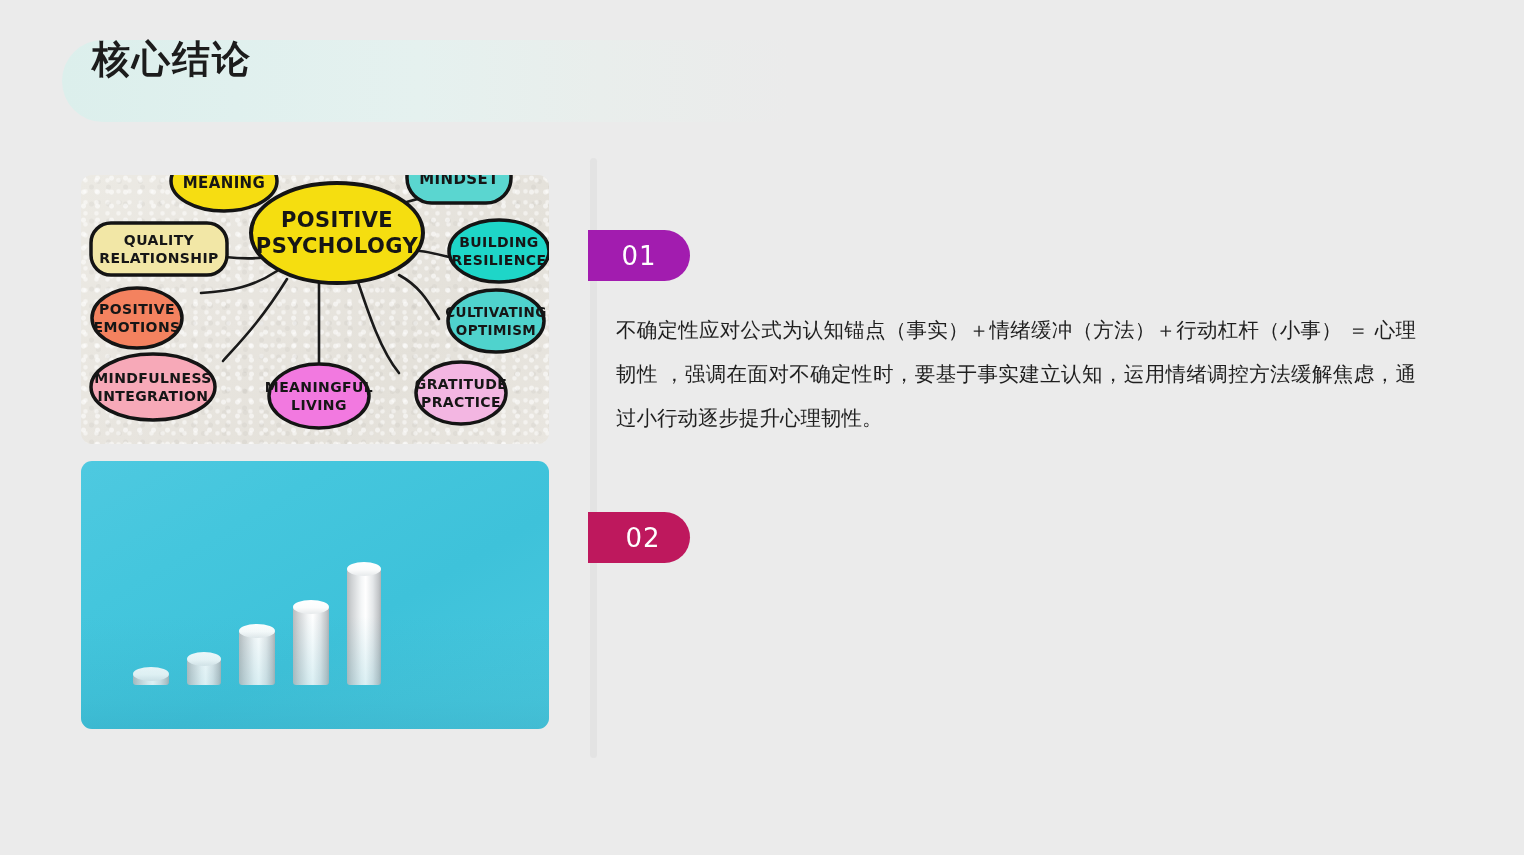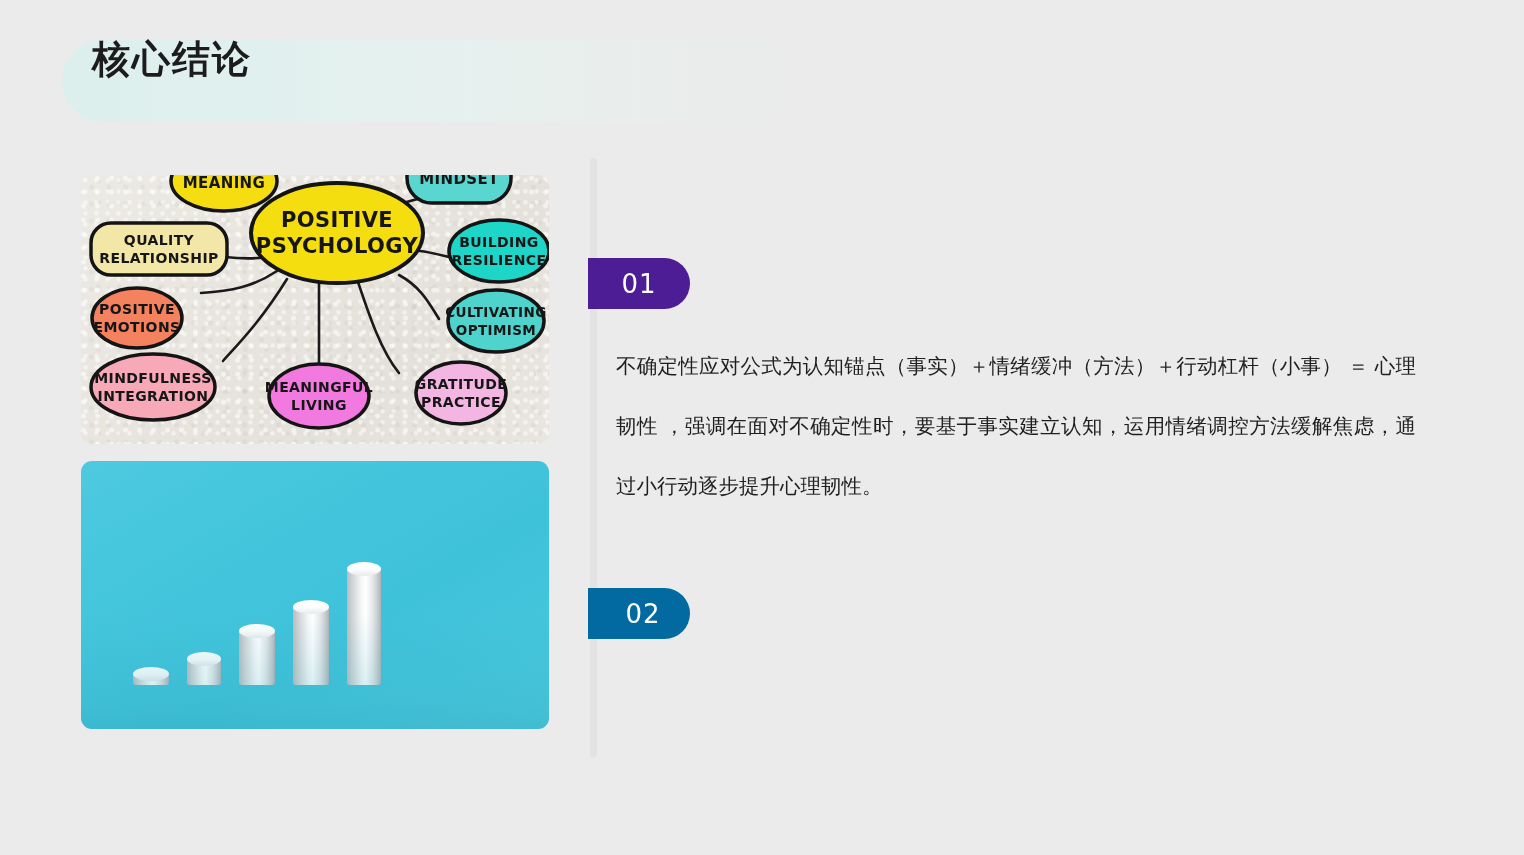--- a/index.html
+++ b/index.html
@@ -166,29 +166,29 @@
     height: 51px;
     border-radius: 0 26px 26px 0;
     display: flex;
     align-items: center;
     justify-content: center;
     color: #ffffff;
     font-size: 26px;
     font-family: "DejaVu Sans", sans-serif;
     letter-spacing: 1px;
   }
-  .badge-01 { background: #4c1d95; margin-top: 100px; }
-  .badge-02 { background: #0369a1; padding-left: 8px; }
+  .badge-01 { background: #a21caf; margin-top: 72px; }
+  .badge-02 { background: #be185d; padding-left: 8px; }
 
   .para {
     margin-top: 27px;
     margin-left: 28px;
     width: 800px;
     font-size: 20.5px;
-    line-height: 60px;
+    line-height: 44px;
     color: #1f1f1f;
     font-family: "Liberation Sans", "DejaVu Sans", sans-serif;
     text-align: justify;
   }
 </style>
 </head>
 <body>
 
 <div class="title-bar">
   <div class="title-text">核心结论</div>

